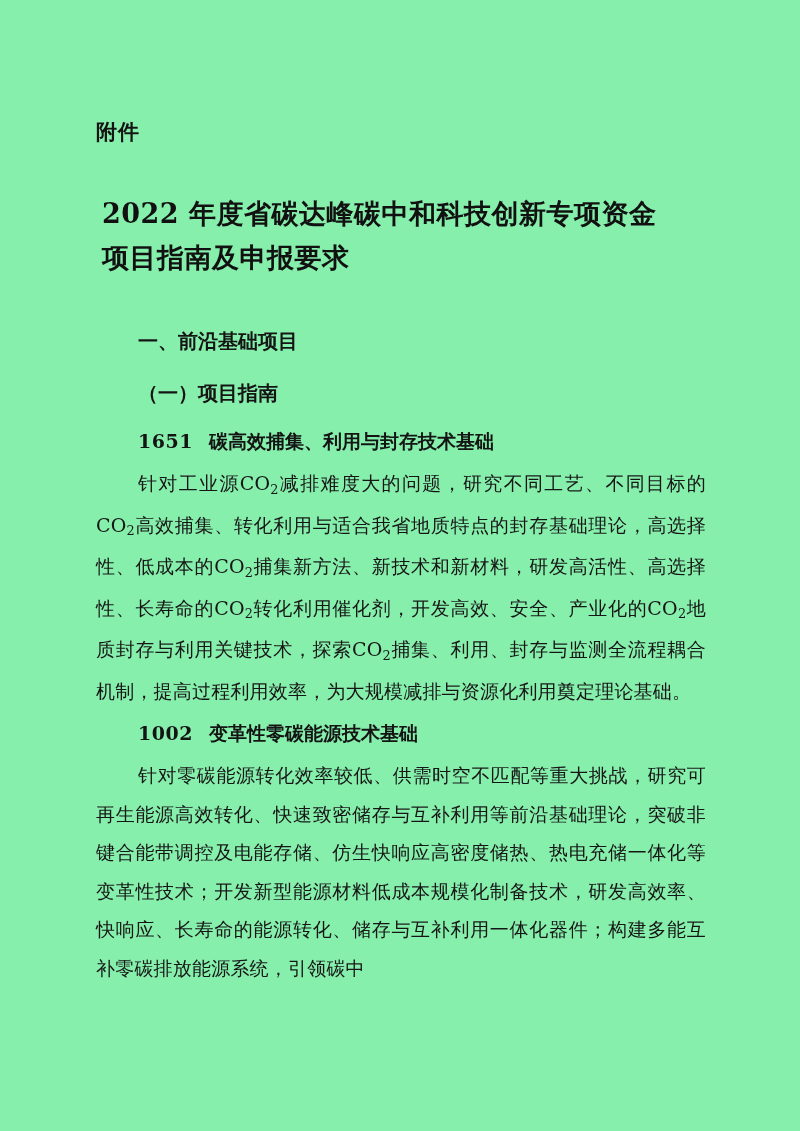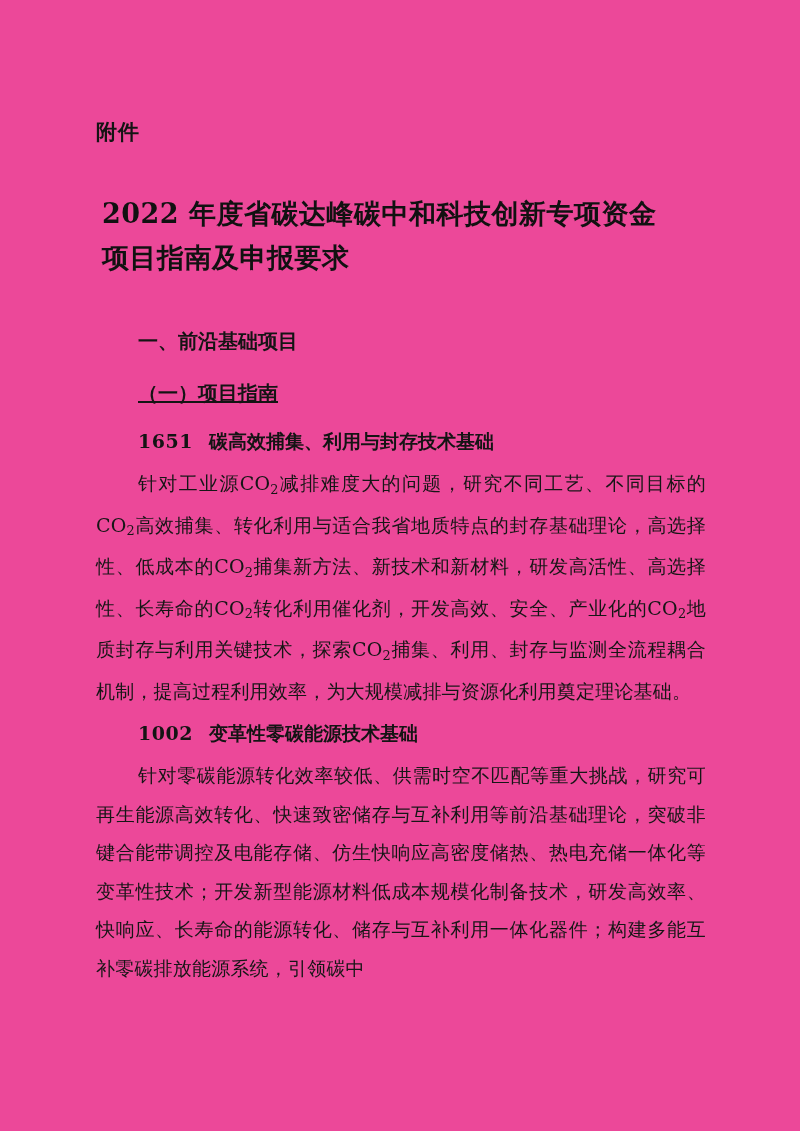--- a/index.html
+++ b/index.html
@@ -4,21 +4,21 @@
 <style>
   html, body {
     margin: 0;
     padding: 0;
     background: #ffffff;
   }
   .page {
     position: relative;
     width: 800px;
     height: 1131px;
-    background: #ec4899;
+    background: #86efac;
     margin: 0 auto;
     overflow: hidden;
     font-family: "DejaVu Serif", "Liberation Serif", serif;
     color: #1a1a1a;
   }
   .content {
     position: absolute;
     left: 96px;
     top: 118px;
     width: 610px;
@@ -55,21 +55,20 @@
     text-indent: 42px;
   }
   .subsection-heading {
     font-family: "DejaVu Sans", "Liberation Sans", serif;
     font-weight: bold;
     font-size: 20px;
     line-height: 38px;
     color: #141414;
     margin: 14px 0 10px 0;
     text-indent: 42px;
-    text-decoration: underline;
   }
   .item-heading {
     font-family: "DejaVu Serif", "Liberation Serif", serif;
     font-weight: bold;
     font-size: 19px;
     line-height: 38px;
     color: #141414;
     margin: 0 0 4px 0;
     text-indent: 42px;
   }

